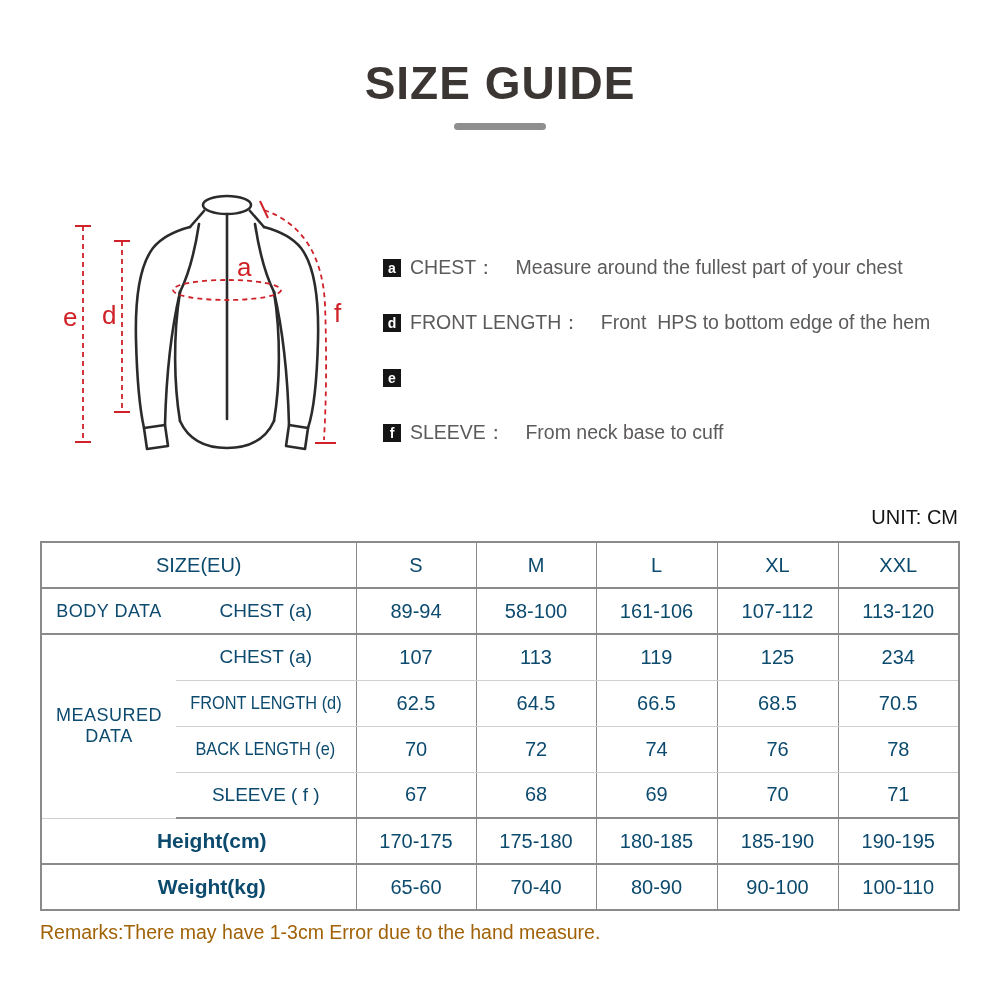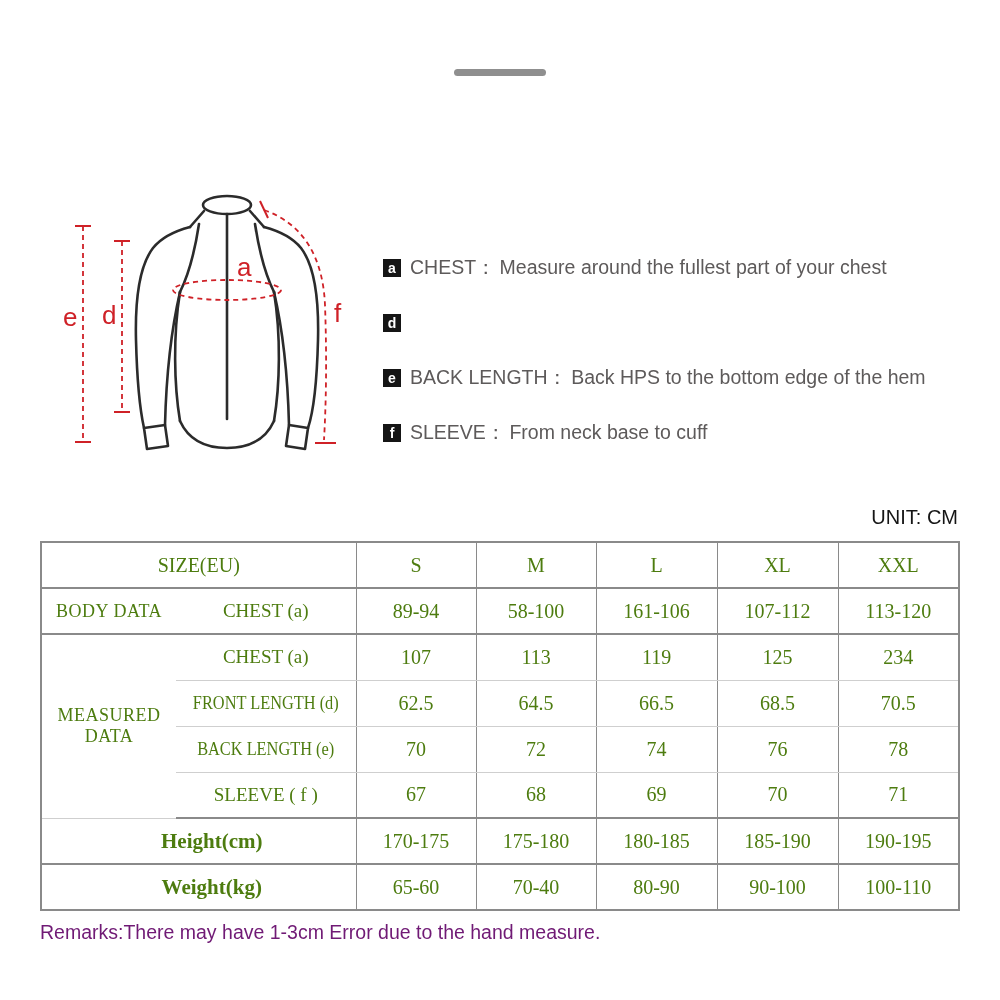--- a/index.html
+++ b/index.html
@@ -32,49 +32,50 @@
   
   .legend { position: absolute; left: 383px; top: 240px; width: 590px; }
   .legend-item { height: 55px; display: flex; align-items: center; }
   .legend-badge {
     width: 18px; height: 18px; background: #151515; color: #ffffff;
     font-size: 14px; font-weight: 700; line-height: 18px; text-align: center;
     flex: 0 0 18px; margin-right: 9px;
   }
   .legend-text { font-size: 19.5px; color: #5d5a5a; white-space: pre-wrap; }
   .legend-label { color: #5d5a5a; }
-  .legend-desc { margin-left: 4px; }
+  .legend-desc { margin-left: 20px; }
 
   
   .unit-label { position: absolute; top: 506px; right: 42px; font-size: 20px; color: #151515; }
 
   
   .size-table-wrap { position: absolute; left: 40px; top: 541px; }
   table.size-table {
     width: 918px; border-collapse: collapse; table-layout: fixed;
     border: 2px solid #8a8a8a;
-    font-size: 20px; color: #4d7c0f; font-family: Liberation Serif, serif;
+    font-size: 20px; color: #0c4a6e;
   }
   .size-table td, .size-table th { font-weight: 400; text-align: center; vertical-align: middle; height: 46px; padding: 0 2px; }
   .size-table .v { border-left: 1px solid #8a8a8a; }        
   .size-table tr.major td, .size-table tr.major th { border-bottom: 2px solid #8a8a8a; }
   .size-table tr.thin td { border-bottom: 1px solid #cfcfcf; }
   .size-table td.groupcell { border-bottom: 2px solid #8a8a8a; font-size: 18px; }
   .size-table .group { font-size: 18px; letter-spacing: 0.5px; }
   .size-table .mlabel { font-size: 19px; }
   .size-table .condensed { display: inline-block; transform: scaleX(0.86); transform-origin: center; white-space: nowrap; }
   .size-table .boldlabel { font-weight: 700; font-size: 21px; padding-left: 28px; }
 
   
-  .remarks { position: absolute; left: 40px; top: 921px; font-size: 19.5px; color: #701a75; }
+  .remarks { position: absolute; left: 40px; top: 921px; font-size: 19.5px; color: #a16207; }
 </style>
 </head>
 <body>
 
 <div class="title-wrap">
+  <div class="page-title">SIZE GUIDE</div>
   <div class="title-underline"></div>
 </div>
 
 <svg class="diagram" width="340" height="290" viewBox="0 0 340 290" style="--red:#cf2127;">
 
   <g>
     <ellipse class="jacket-stroke" cx="187" cy="25" rx="24" ry="9"></ellipse>
     <path class="jacket-stroke" d="M 164 31 L 150 47"></path>
     <path class="jacket-stroke" d="M 210 31 L 224 47"></path>
 
@@ -120,24 +121,24 @@
   </g>
 </svg>
 
 <div class="legend">
   <div class="legend-item">
     <span class="legend-badge">a</span>
     <span class="legend-text"><span class="legend-label">CHEST：</span><span class="legend-desc">Measure around the fullest part of your chest</span></span>
   </div>
   <div class="legend-item">
     <span class="legend-badge">d</span>
+    <span class="legend-text"><span class="legend-label">FRONT LENGTH：</span><span class="legend-desc">Front  HPS to bottom edge of the hem</span></span>
   </div>
   <div class="legend-item">
     <span class="legend-badge">e</span>
-    <span class="legend-text"><span class="legend-label">BACK LENGTH：</span><span class="legend-desc">Back HPS to the bottom edge of the hem</span></span>
   </div>
   <div class="legend-item">
     <span class="legend-badge">f</span>
     <span class="legend-text"><span class="legend-label">SLEEVE：</span><span class="legend-desc">From neck base to cuff</span></span>
   </div>
 </div>
 
 <div class="unit-label">UNIT: CM</div>
 
 <div class="size-table-wrap">

